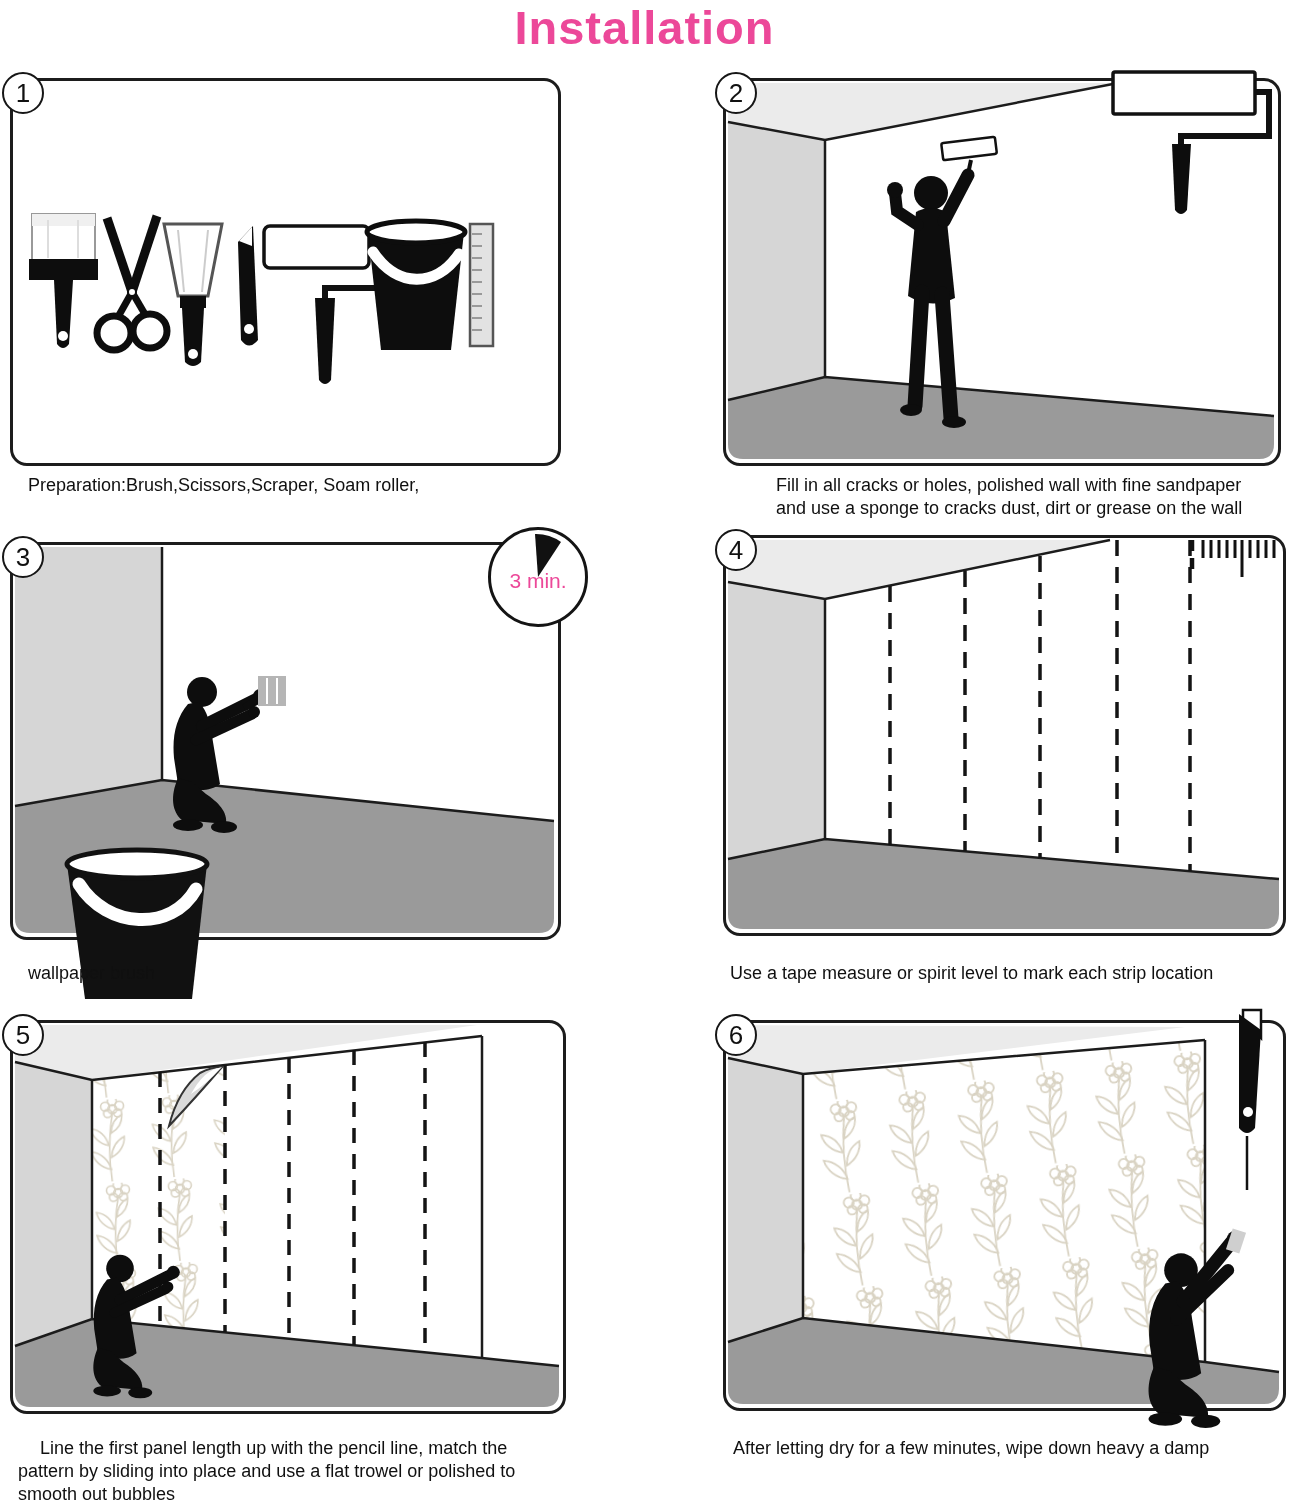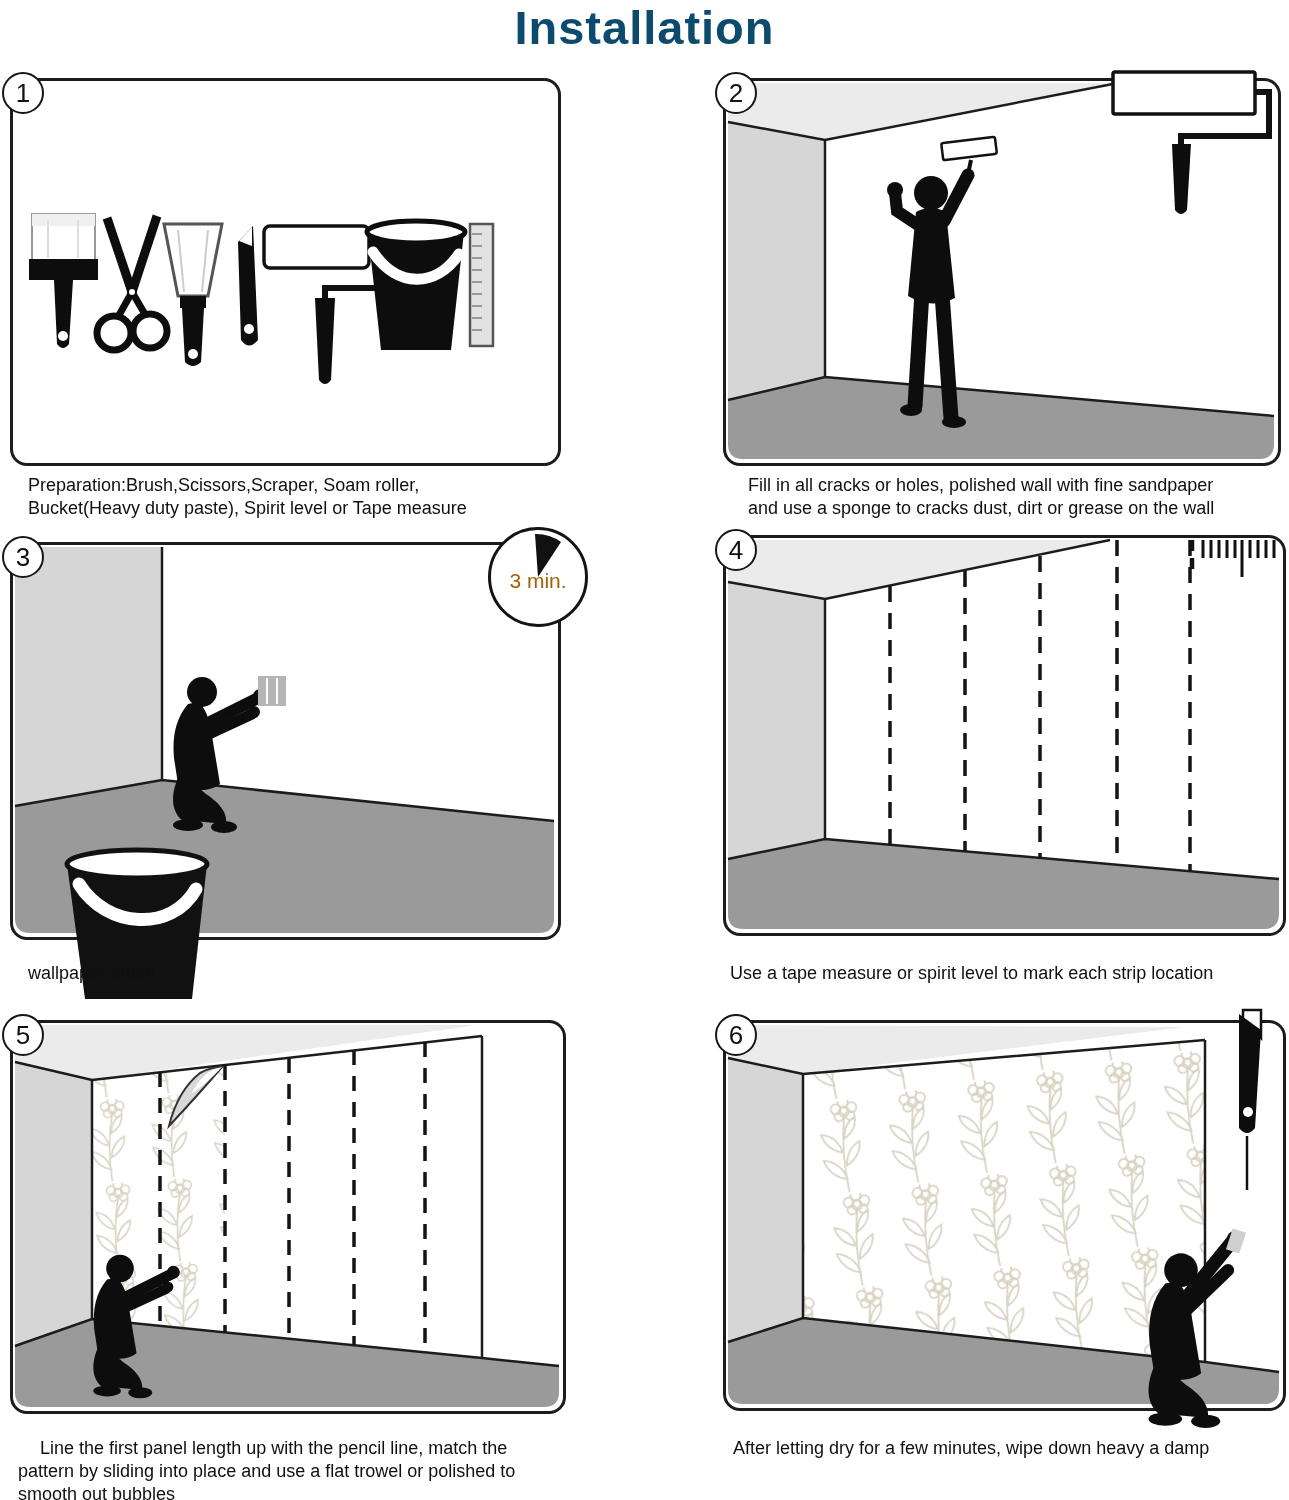--- a/index.html
+++ b/index.html
@@ -1,33 +1,33 @@
 <!DOCTYPE html>
 <html><head>
 <meta charset="utf-8">
 <style>
   html,body{margin:0;padding:0;background:#fff;}
   #stage{position:relative;width:1289px;height:1500px;background:#fff;
          font-family:"Liberation Sans",sans-serif;color:#111;overflow:hidden;}
   .title{position:absolute;left:0;top:0;width:100%;text-align:center;
-         font-size:47px;font-weight:700;letter-spacing:1px;color:#0c4a6e;}
+         font-size:47px;font-weight:700;letter-spacing:1px;color:#ec4899;}
   .panel{position:absolute;border:3px solid #1c1c1c;border-radius:17px;background:#fff;}
   .panel svg{position:absolute;left:-1px;top:-1px;overflow:visible;display:block;}
   .badge{position:absolute;left:-11px;top:-9px;width:38px;height:38px;background:#fff;
          border:2.5px solid #161616;border-radius:50%;display:flex;align-items:center;
          justify-content:center;font-size:26px;font-weight:400;z-index:5;}
   .caption{position:absolute;font-size:18px;line-height:23px;color:#101010;}
   .cap-line{white-space:nowrap;}
   .cap-line.indent{text-indent:22px;}
   .clock{position:absolute;right:-30px;top:-18px;width:94px;height:94px;background:#fff;
          border:3px solid #141414;border-radius:50%;z-index:4;}
   .clock svg{position:absolute;left:0;top:0;overflow:visible;}
   .clock .clock-label{position:absolute;left:0;top:0;width:100%;height:100%;display:flex;
          align-items:center;justify-content:center;font-size:21px;padding-top:8px;
-         box-sizing:border-box;color:#a16207;}
+         box-sizing:border-box;color:#ec4899;}
 </style>
 </head>
 <body>
 
 <div id="stage">
 
   <div class="title">Installation</div>
 
   <div class="panel" style="left:10px;top:78px;width:545px;height:382px;">
     <div class="badge">1</div>
@@ -314,23 +314,22 @@
         <path d="M26,104 C18,122 20,138 30,146 L74,150 C76,138 66,128 54,120 L40,108 Z" stroke="none"></path>
         <ellipse cx="36" cy="151" rx="15" ry="6" stroke="none"></ellipse>
         <ellipse cx="72" cy="153" rx="13" ry="6" stroke="none"></ellipse>
       </g>
       <rect x="504" y="208" width="14" height="22" fill="#cfcfcf" transform="rotate(18 511 219)"></rect>
     </svg>
   </div>
 
   <div class="caption" style="left:28px;top:474px;">
     <div class="cap-line">Preparation:Brush,Scissors,Scraper, Soam roller,</div>
-    <div class="cap-line">Bucket(Heavy duty paste), Spirit level or Tape measure</div>
-  </div>
-  <div class="caption" style="left:748px;top:474px;">
+  </div>
+  <div class="caption" style="left:776px;top:474px;">
     <div class="cap-line">Fill in all cracks or holes, polished wall with fine sandpaper</div>
     <div class="cap-line">and use a sponge to cracks dust, dirt or grease on the wall</div>
   </div>
   <div class="caption" style="left:28px;top:962px;">
     <div class="cap-line">wallpaper brush</div>
   </div>
   <div class="caption" style="left:730px;top:962px;text-align:center;">
     <div class="cap-line">Use a tape measure or spirit level to mark each strip location</div>
   </div>
   <div class="caption" style="left:18px;top:1437px;">

